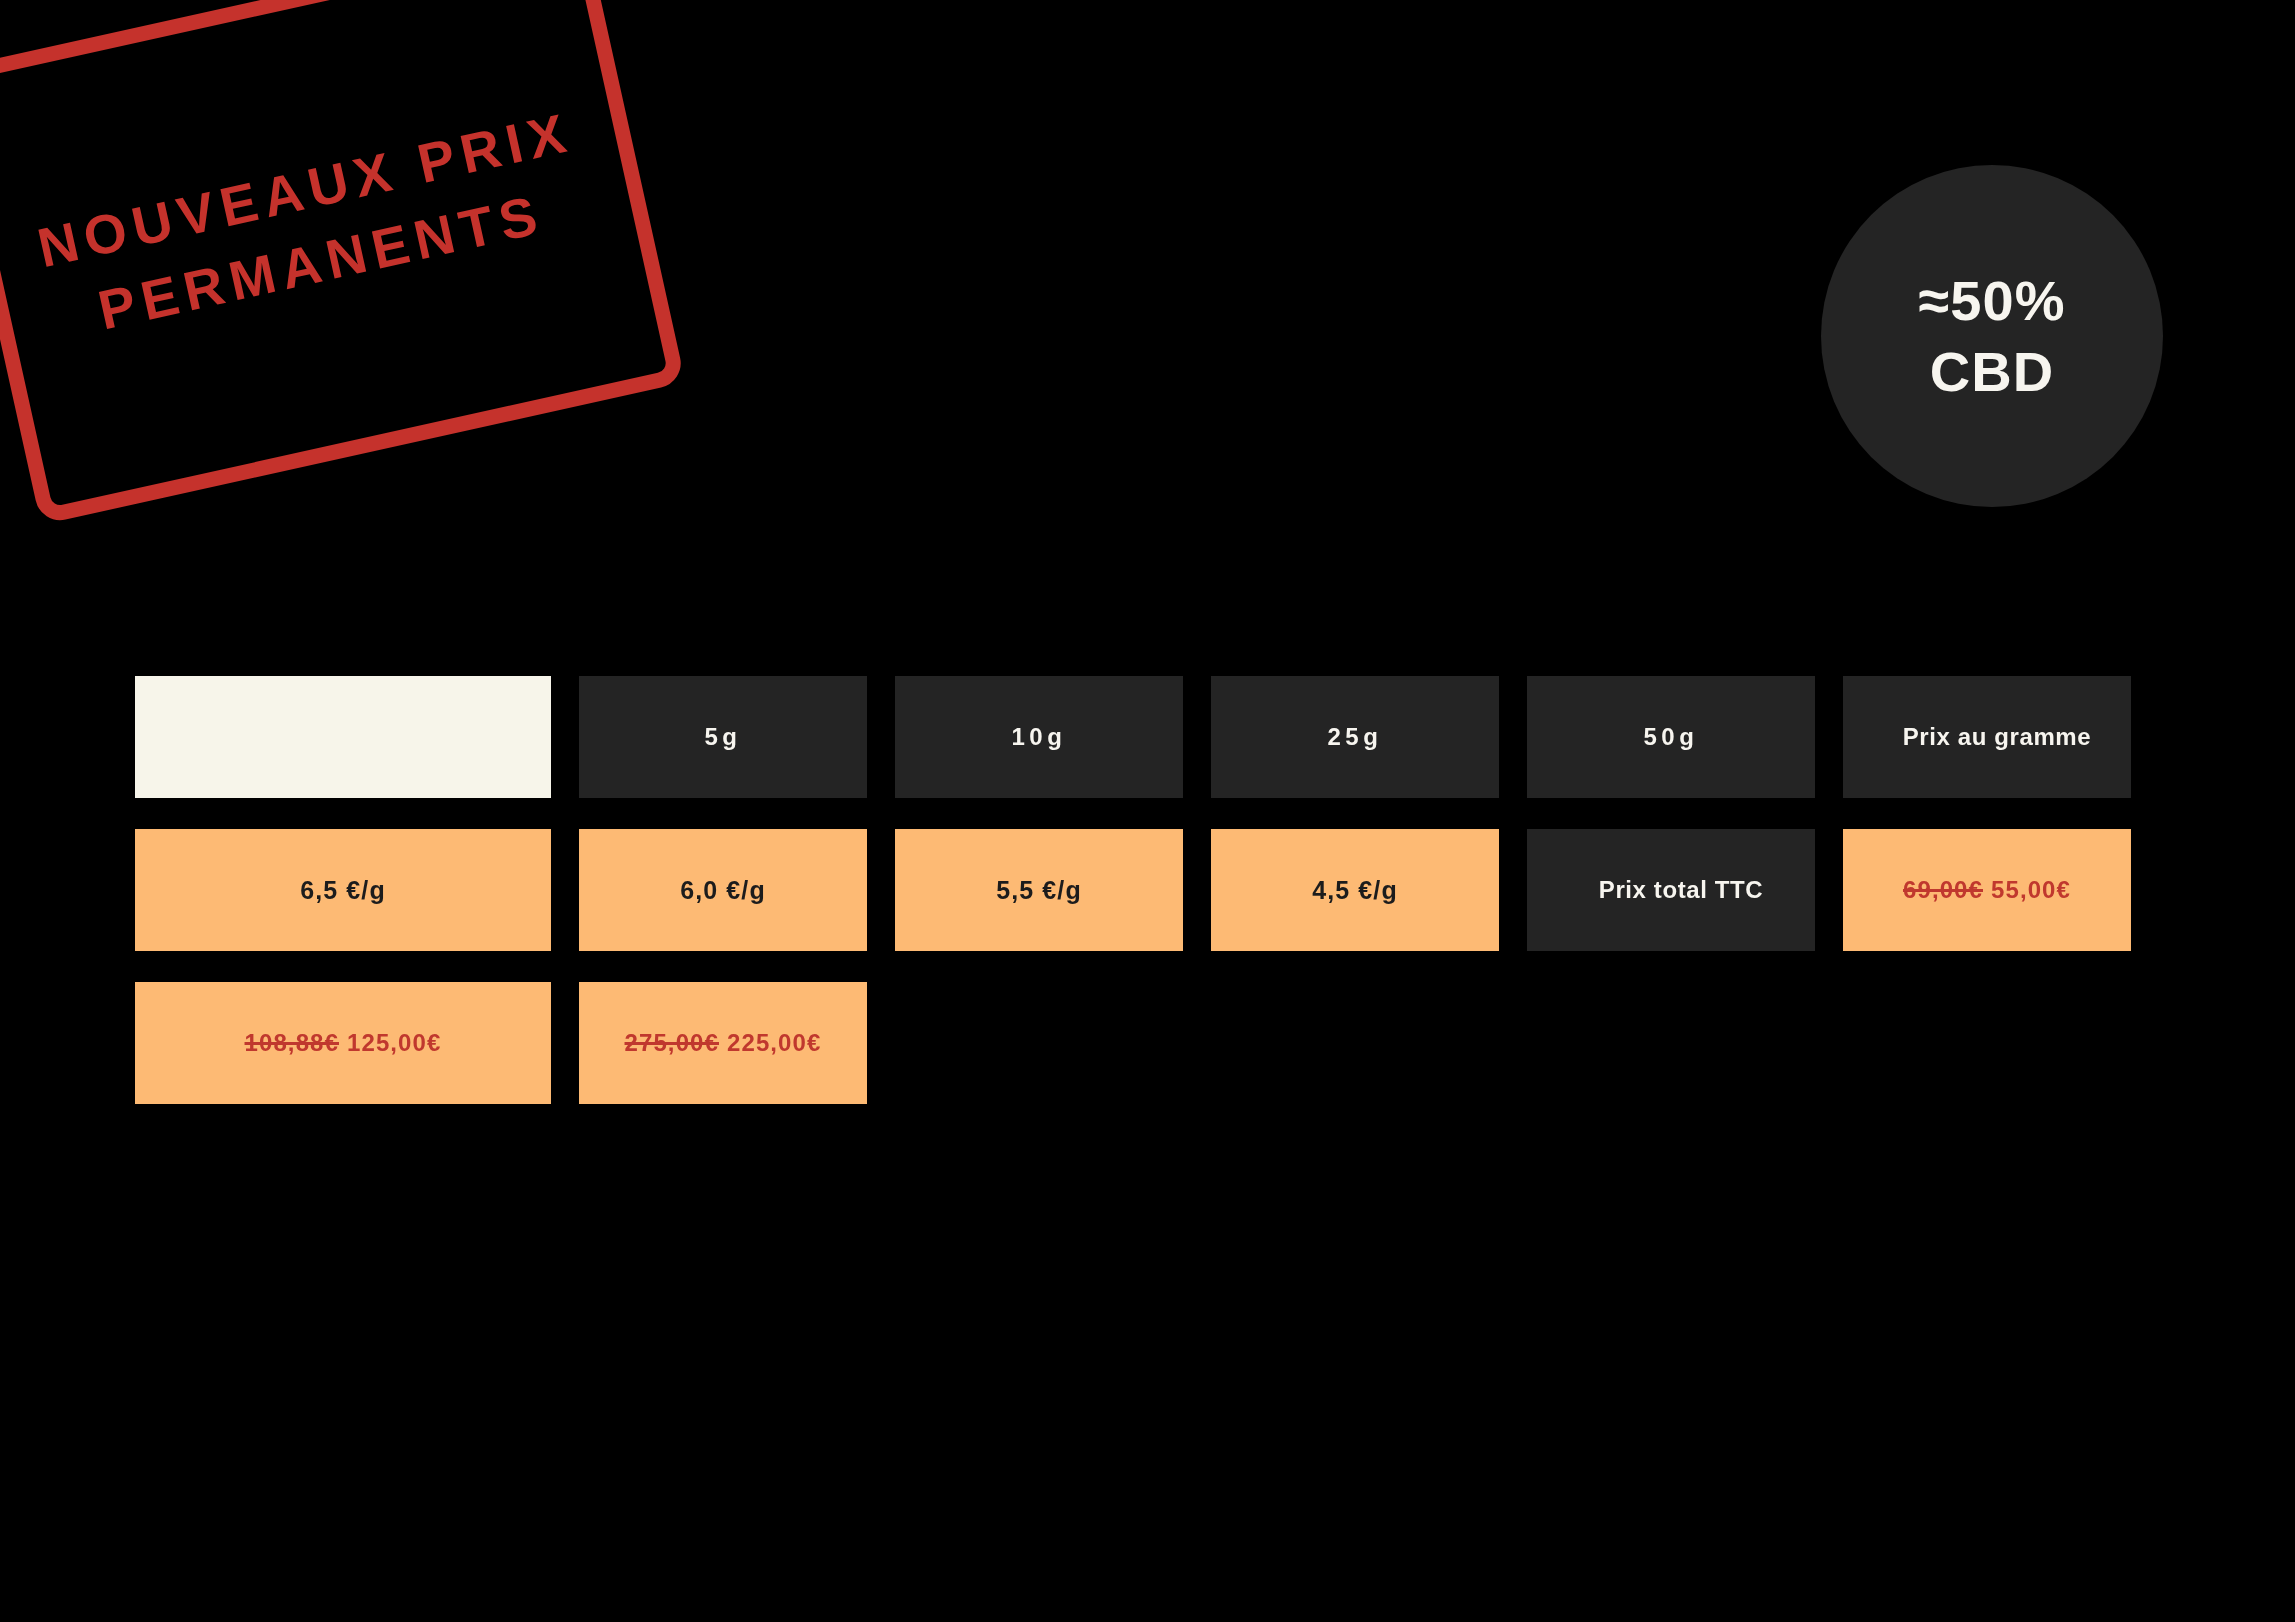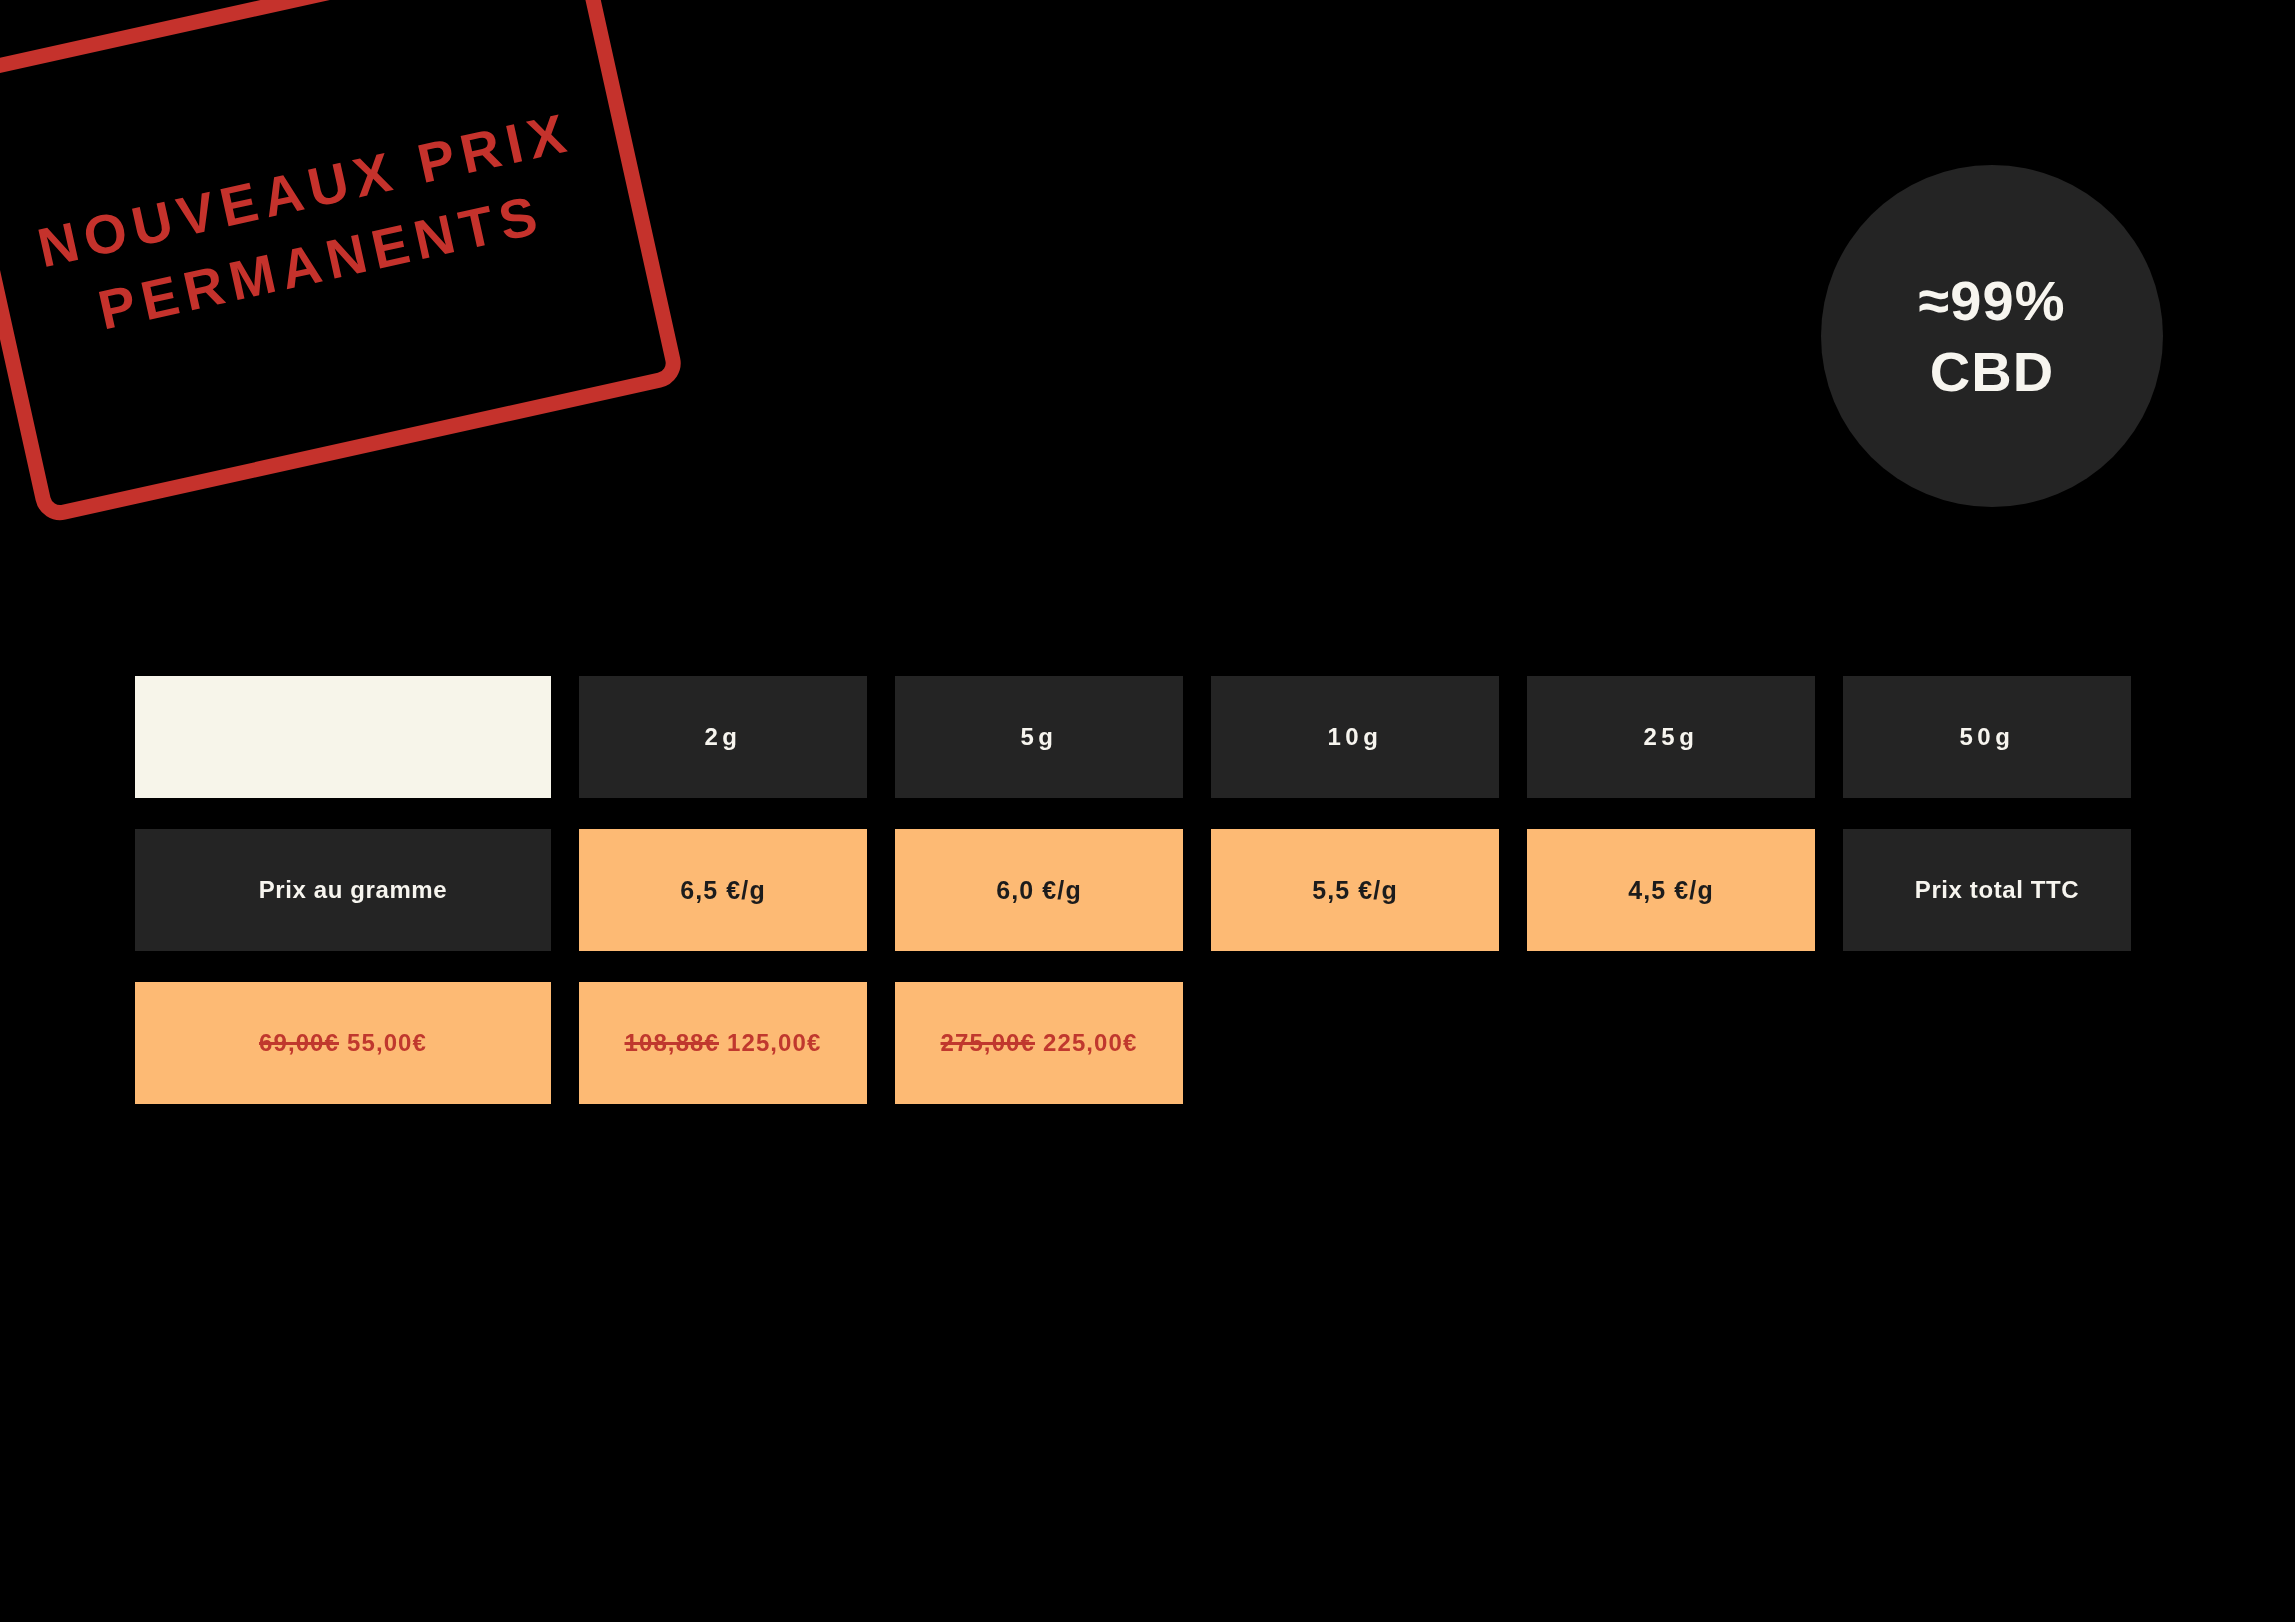--- a/index.html
+++ b/index.html
@@ -124,28 +124,27 @@
 <body>
 
 <div class="canvas">
 
   <div class="stamp">
     <div class="stamp-line">NOUVEAUX PRIX</div>
     <div class="stamp-line">PERMANENTS</div>
   </div>
 
   <div class="cbd-badge">
-    <div class="cbd-line">≈99%</div>
+    <div class="cbd-line">≈50%</div>
     <div class="cbd-line">CBD</div>
   </div>
 
   <div class="pricing-table">
 
     <div class="cell corner"></div>
-    <div class="cell dark">2g</div>
     <div class="cell dark">5g</div>
     <div class="cell dark">10g</div>
     <div class="cell dark">25g</div>
     <div class="cell dark">50g</div>
 
     <div class="cell dark row-label">Prix au gramme</div>
     <div class="cell cream">6,5 €/g</div>
     <div class="cell cream">6,0 €/g</div>
     <div class="cell cream">5,5 €/g</div>
     <div class="cell cream">4,5 €/g</div>

